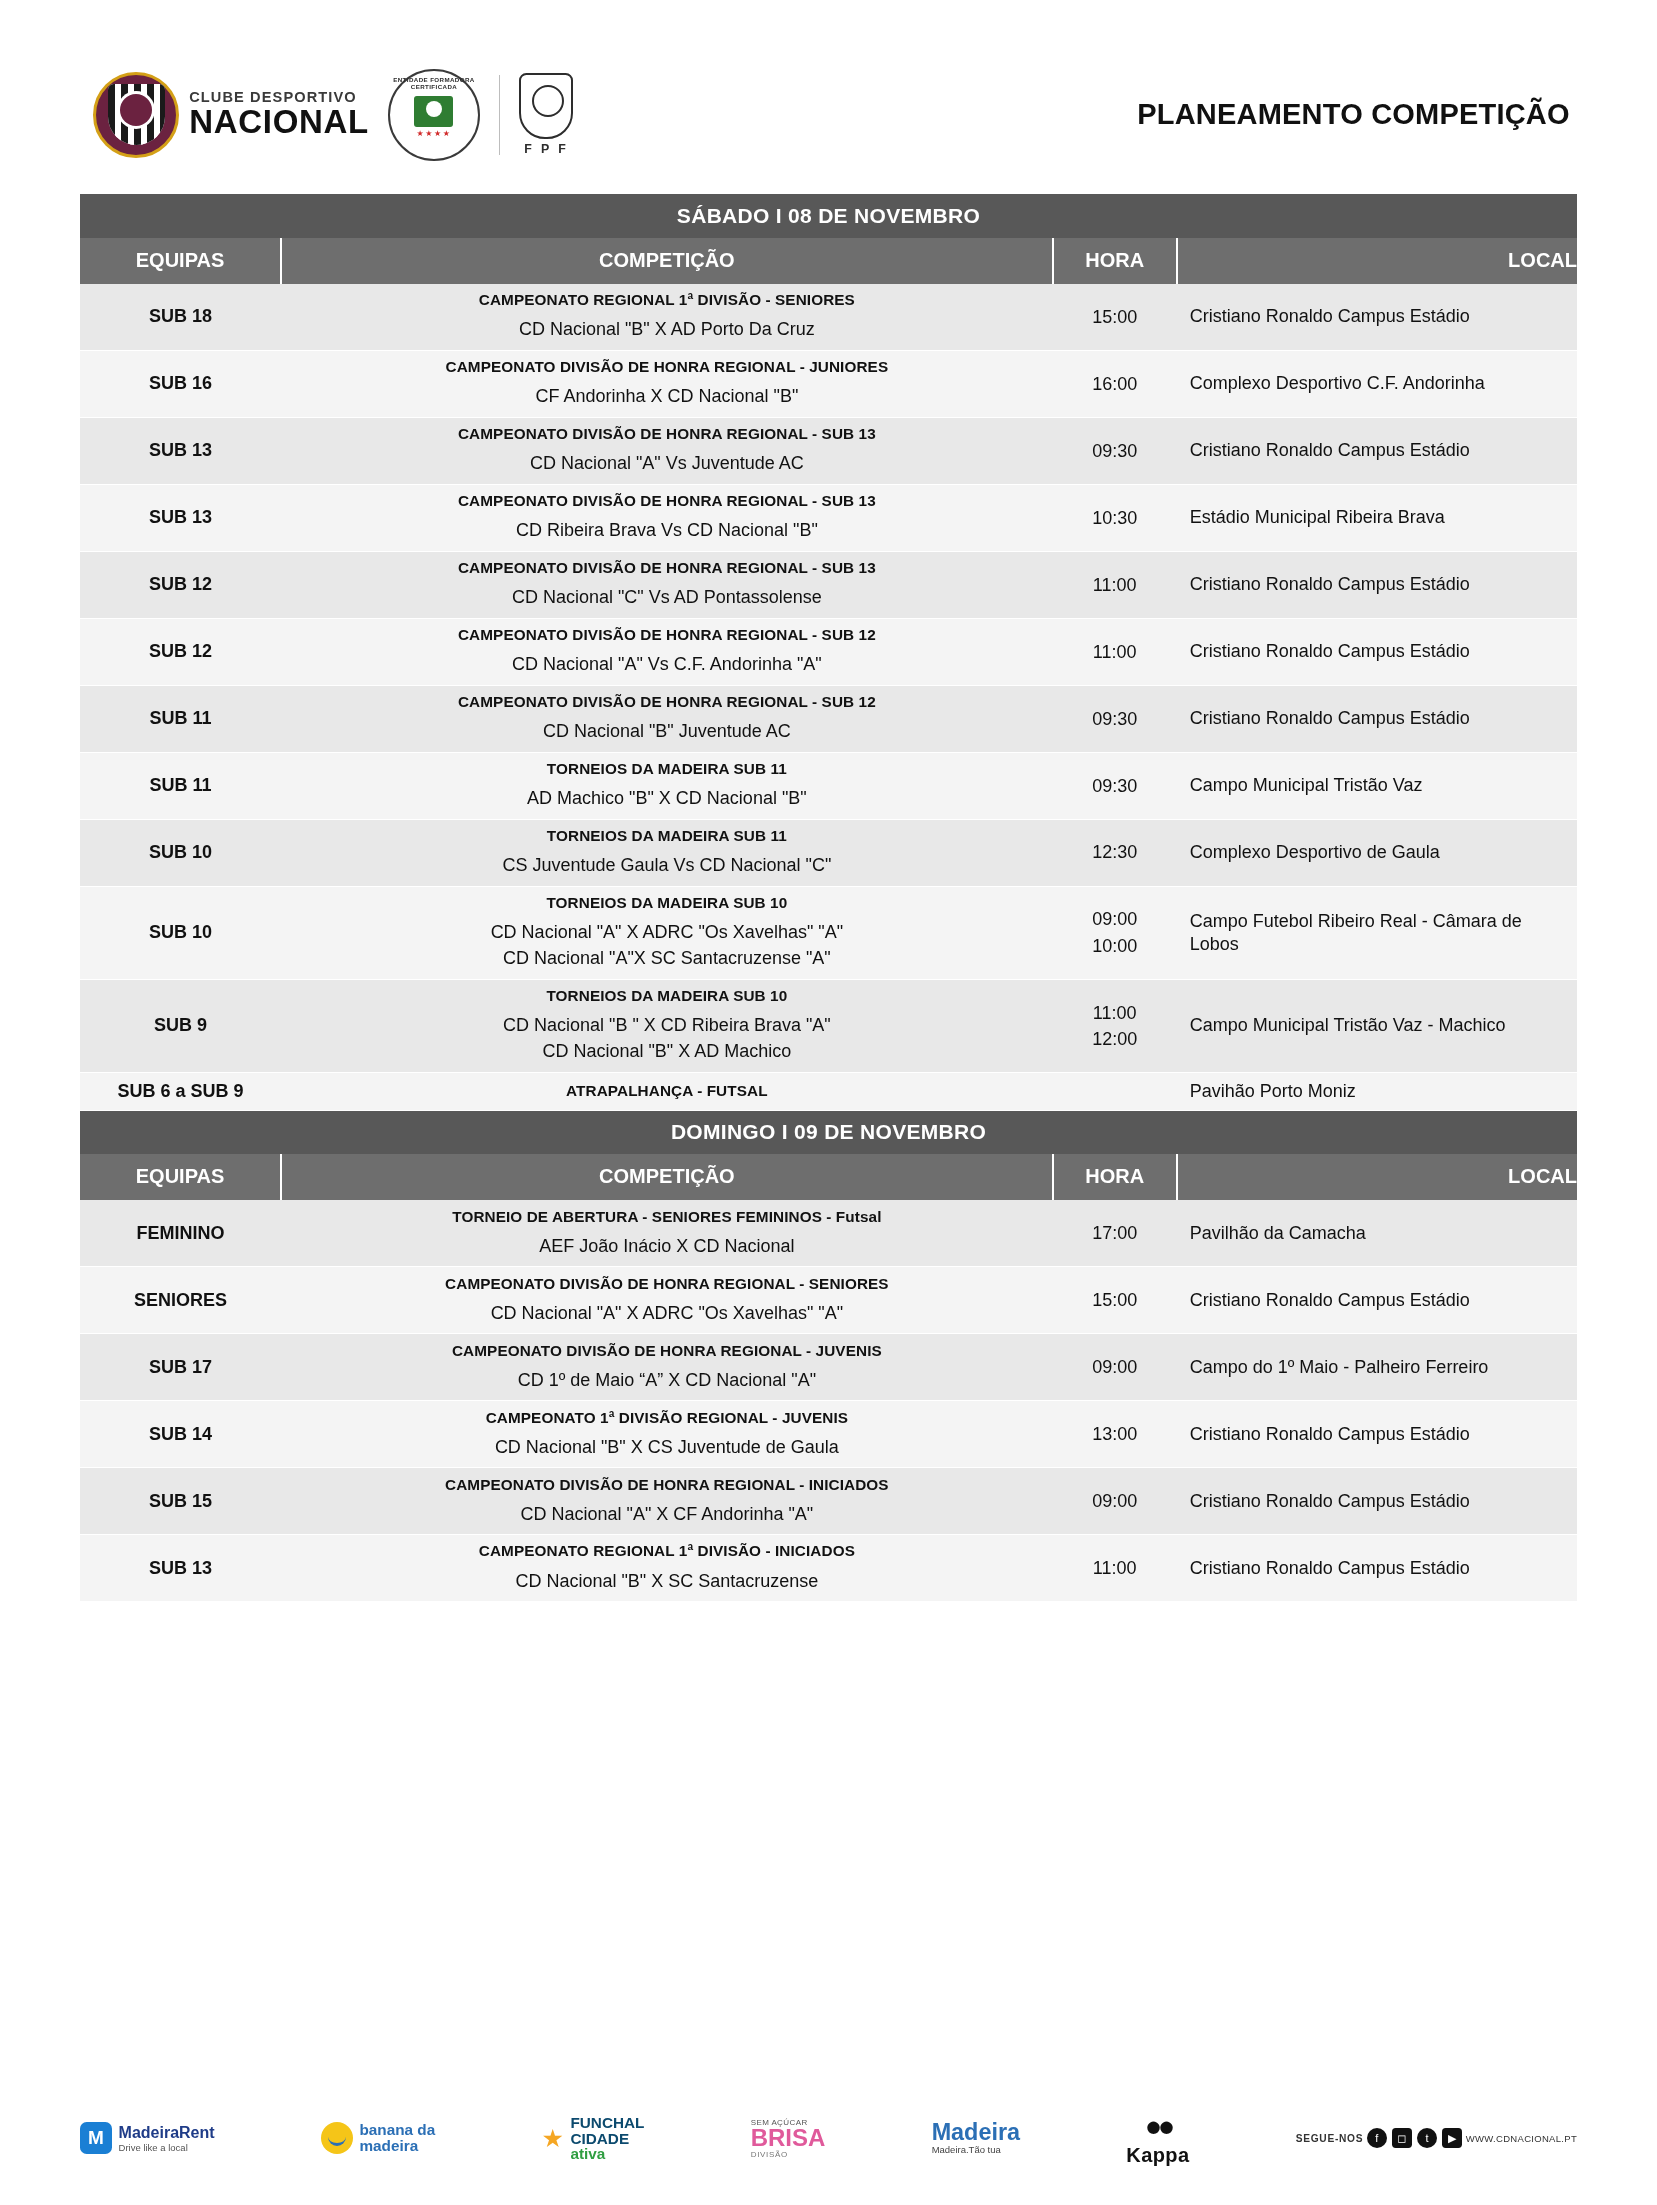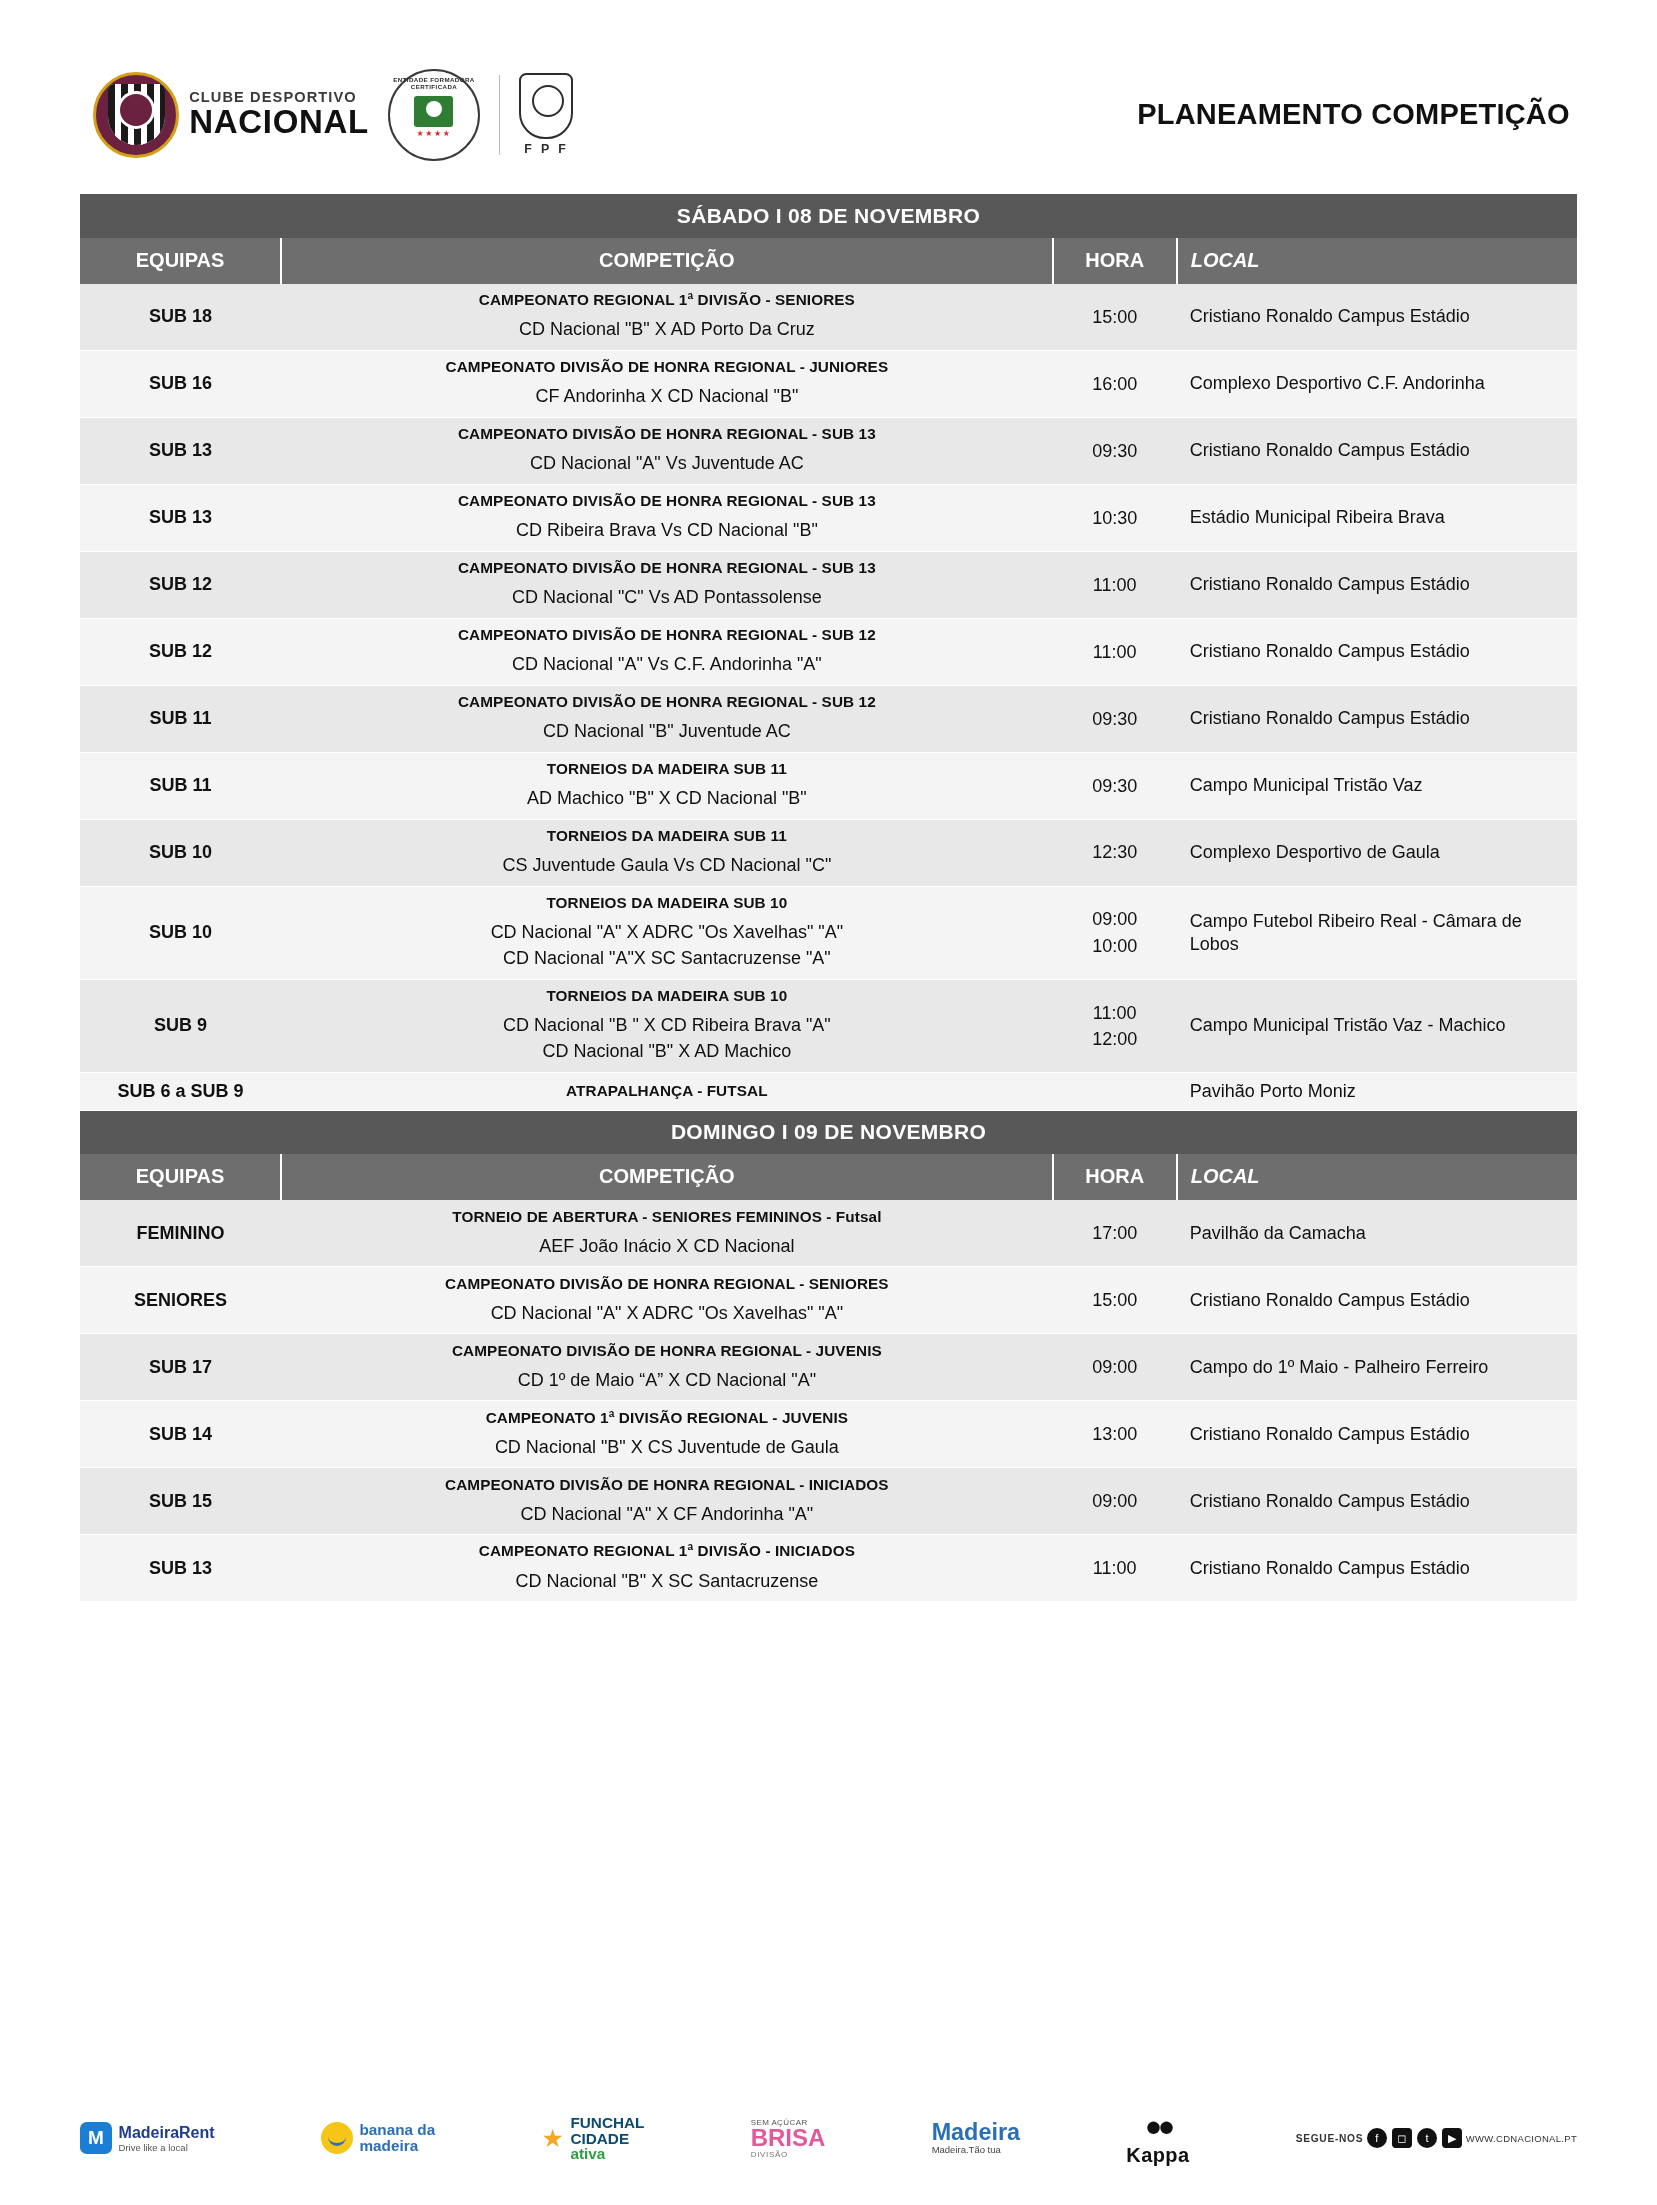--- a/index.html
+++ b/index.html
@@ -205,21 +205,21 @@
     background: #6e6e6e;
     color: #ffffff;
     font-size: 20px;
     font-weight: 700;
     padding: 8px 0 8.8px 0;
     border-right: 2.2px solid #ffffff;
   }
   tr.colhead td.eq { text-align: center; }
   tr.colhead td.comp { text-align: center; }
   tr.colhead td.hora { text-align: center; }
-  tr.colhead td.local { text-align: left; padding-left: 13px; border-right: none; font-style: italic; }
+  tr.colhead td.local { text-align: right; padding-left: 13px; border-right: none; }
 
   tr.game td {
     border-bottom: 1.5px solid #ffffff;
     vertical-align: middle;
   }
   tr.game.odd td { background: #e8e8e8; }
   tr.game.even td { background: #f4f4f4; }
 
   td.eq {
     text-align: center;

